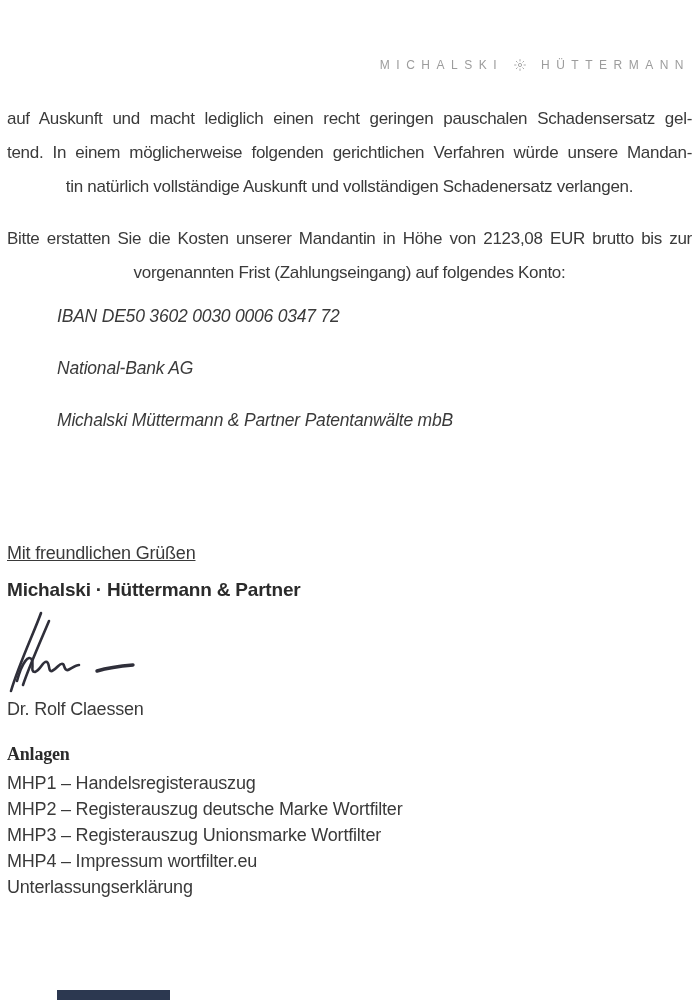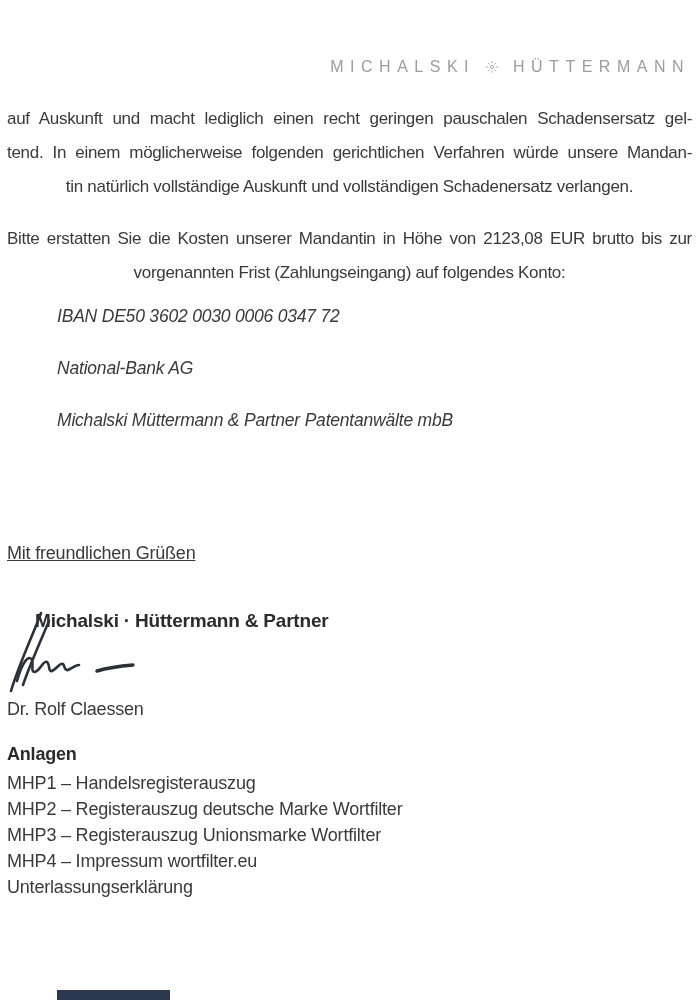--- a/index.html
+++ b/index.html
@@ -5,21 +5,21 @@
   html,body { margin:0; padding:0; background:#ffffff; }
   .page {
     position:relative; width:700px; height:1000px; background:#ffffff;
     font-family:"Liberation Sans","DejaVu Sans",sans-serif;
     color:#3a3a3a; overflow:hidden;
   }
   
   .brand {
     position:absolute; top:58px; right:10px;
     display:flex; align-items:center; gap:14px;
-    color:#9c9c9c; font-size:16px; letter-spacing:6.5px; font-weight:400;
+    color:#9c9c9c; font-size:12px; letter-spacing:6.5px; font-weight:400;
     white-space:nowrap;
   }
   .brand .word { display:inline-block; }
   .ornament { display:inline-flex; align-items:center; color:#a9a9a9; margin-left:-4px; }
   
   .para { position:absolute; left:7px; right:8px; font-size:17px; letter-spacing:-0.3px; line-height:34px; }
   .jline { text-align:justify; text-align-last:justify; height:34px; overflow:hidden; white-space:normal; }
   .lline { text-align:center; height:34px; overflow:hidden; }
   
   .bankline { position:absolute; left:57px; font-style:italic; font-size:17.5px; letter-spacing:-0.2px; white-space:nowrap; }
@@ -61,36 +61,36 @@
   <div class="para" style="top:222px;">
     <div class="jline">Bitte erstatten Sie die Kosten unserer Mandantin in Höhe von 2123,08 EUR brutto bis zur</div>
     <div class="lline">vorgenannten Frist (Zahlungseingang) auf folgendes Konto:</div>
   </div>
 
   <div class="bankline" style="top:306px;">IBAN DE50 3602 0030 0006 0347 72</div>
   <div class="bankline" style="top:358px;">National-Bank AG</div>
   <div class="bankline" style="top:410px;">Michalski Müttermann &amp; Partner Patentanwälte mbB</div>
 
   <div class="plain" style="top:543px;text-decoration:underline;">Mit freundlichen Grüßen</div>
-  <div class="plain bold firm" style="top:610px;margin-left:28px;">Michalski · Hüttermann &amp; Partner</div>
+  <div class="plain bold firm" style="top:579px;">Michalski · Hüttermann &amp; Partner</div>
 
   <div class="signature">
     <svg width="145" height="88" viewBox="0 0 145 88" aria-hidden="true">
       <g stroke="#2f2f3a" stroke-width="2.6" fill="none" stroke-linecap="round">
         <path d="M37 3 C31 20 15 54 7 81"></path>
         <path d="M45 11 C37 30 25 57 19 75"></path>
         <path d="M13 71 C18 52 25 44 28 50 C30 55 26 62 31 62 C37 60 39 50 43 52 C46 54 44 62 48 61 C54 58 56 52 59 54 C61 56 60 61 64 60 C68 58 72 55 75 55"></path>
         <path d="M93 61 C103 58 117 56 129 55" stroke-width="3.4"></path>
       </g>
     </svg>
   </div>
 
   <div class="plain" style="top:699px;">Dr. Rolf Claessen</div>
 
-  <div class="plain bold" style="top:744px;">Anlagen</div>
+  <div class="plain bold" style="top:744px;font-family:Liberation Serif, serif;">Anlagen</div>
   <div class="attachments">
     <div class="row">MHP1 – Handelsregisterauszug</div>
     <div class="row">MHP2 – Registerauszug deutsche Marke Wortfilter</div>
     <div class="row">MHP3 – Registerauszug Unionsmarke Wortfilter</div>
     <div class="row">MHP4 – Impressum wortfilter.eu</div>
     <div class="row">Unterlassungserklärung</div>
   </div>
 
   <div class="footer-bar" style="background: rgb(44, 56, 80);"></div>
 

